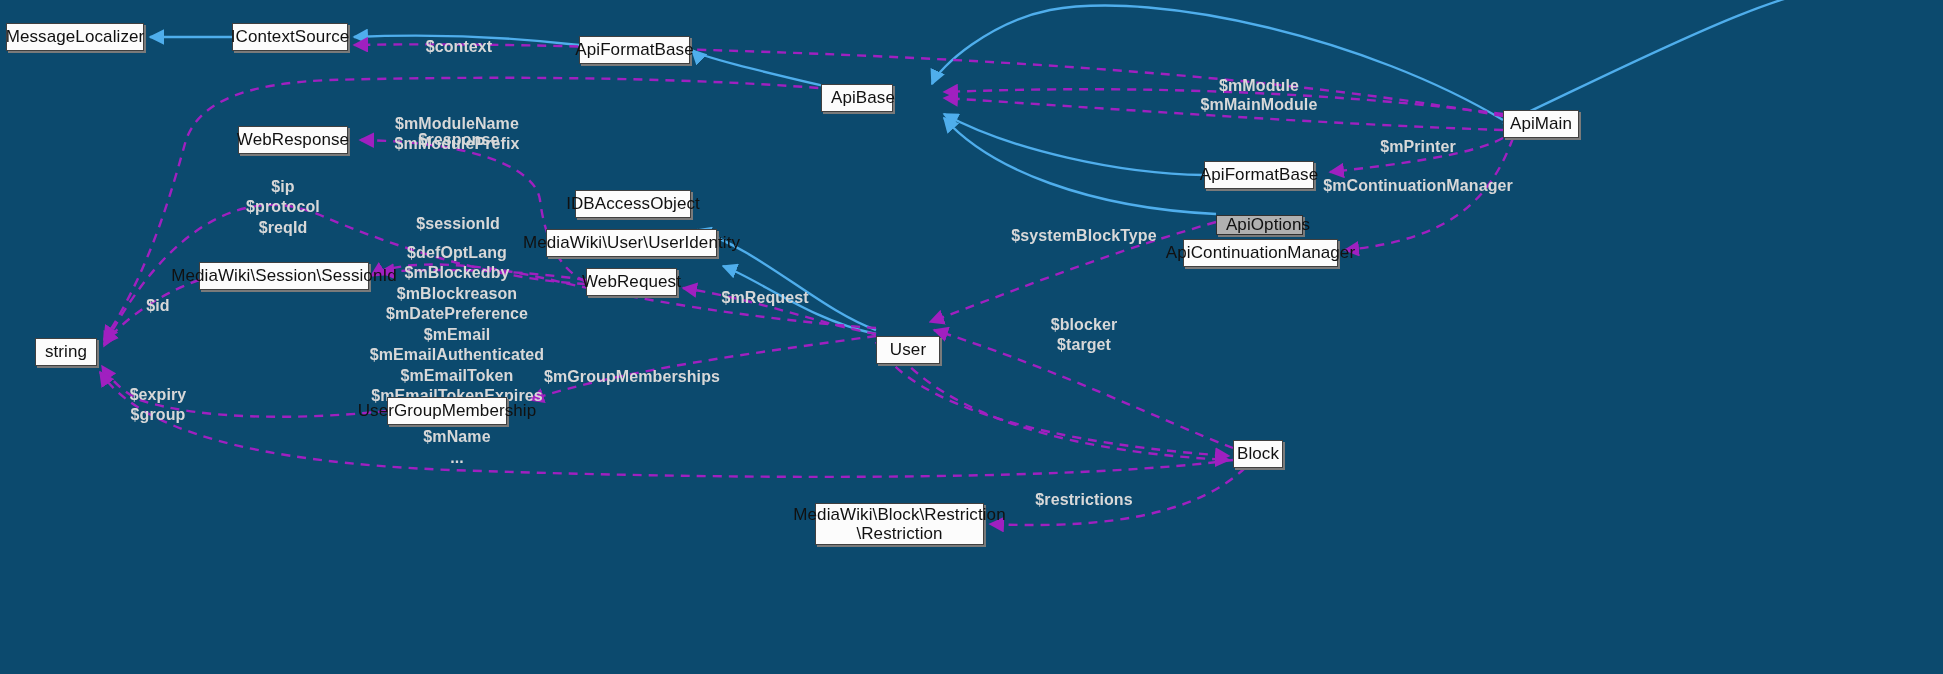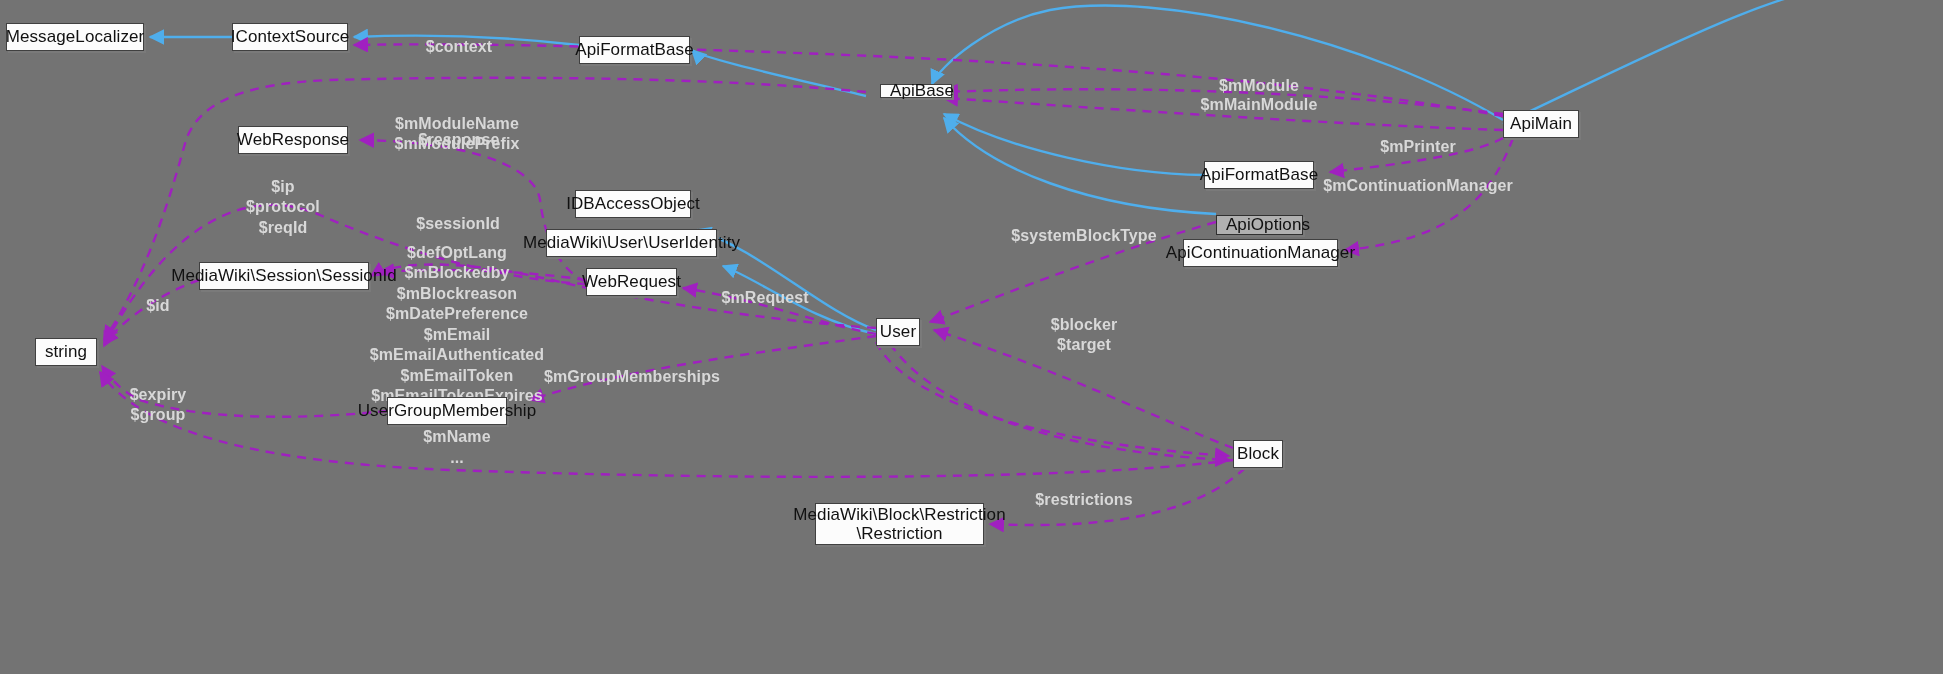--- a/index.html
+++ b/index.html
@@ -4,21 +4,21 @@
 <style>
   html, body {
     margin: 0;
     padding: 0;
     background: #000000;
   }
   #diagram-root {
     position: relative;
     width: 1943px;
     height: 674px;
-    background: #737373;
+    background: #0c4a6e;
     overflow: hidden;
     font-family: "Liberation Sans", sans-serif;
   }
   #graph-svg {
     position: absolute;
     top: 0;
     left: 0;
     width: 1943px;
     height: 674px;
     display: block;
@@ -108,41 +108,41 @@
       <path d="M 1245 468 C 1200 510, 1120 530, 990 524"></path>
     </g>
   </svg>
 
   <div class="node-box" style="left:6px; top:23px; width:138px; height:28px;">MessageLocalizer</div>
 
   <div class="node-box" style="left:232px; top:23px; width:116px; height:28px;">IContextSource</div>
 
   <div class="node-box" style="left:579px; top:36px; width:111px; height:28px;">ApiFormatBase</div>
 
-  <div class="node-box" style="left:880px; top:84px; width:72px; height:14px;padding-left:12px;">ApiBase</div>
+  <div class="node-box" style="left:821px; top:84px; width:72px; height:28px;padding-left:12px;">ApiBase</div>
 
   <div class="node-box" style="left:1503px; top:110px; width:76px; height:28px;">ApiMain</div>
 
   <div class="node-box" style="left:238px; top:126px; width:110px; height:28px;">WebResponse</div>
 
   <div class="node-box" style="left:1204px; top:161px; width:110px; height:28px;">ApiFormatBase</div>
 
   <div class="node-box highlight" style="left:1216px; top:215px; width:87px; height:20px;padding-left:17px;">ApiOptions</div>
 
   <div class="node-box" style="left:575px; top:190px; width:116px; height:28px;">IDBAccessObject</div>
 
   <div class="node-box" style="left:546px; top:229px; width:171px; height:28px;">MediaWiki\User\UserIdentity</div>
 
   <div class="node-box" style="left:1183px; top:239px; width:155px; height:28px;">ApiContinuationManager</div>
 
   <div class="node-box" style="left:199px; top:262px; width:170px; height:28px;">MediaWiki\Session\SessionId</div>
 
   <div class="node-box" style="left:586px; top:268px; width:91px; height:28px;">WebRequest</div>
 
-  <div class="node-box" style="left:876px; top:318px; width:44px; height:28px;text-align:center;">User</div>
+  <div class="node-box" style="left:876px; top:336px; width:64px; height:28px;text-align:center;">User</div>
 
   <div class="node-box" style="left:35px; top:338px; width:62px; height:28px;">string</div>
 
   <div class="node-box" style="left:387px; top:397px; width:120px; height:28px;">UserGroupMembership</div>
 
   <div class="node-box" style="left:1233px; top:440px; width:50px; height:28px;">Block</div>
 
   <div class="node-box" style="left:815px; top:503px; width:169px; height:42px;">MediaWiki\Block\Restriction
 \Restriction</div>
 

